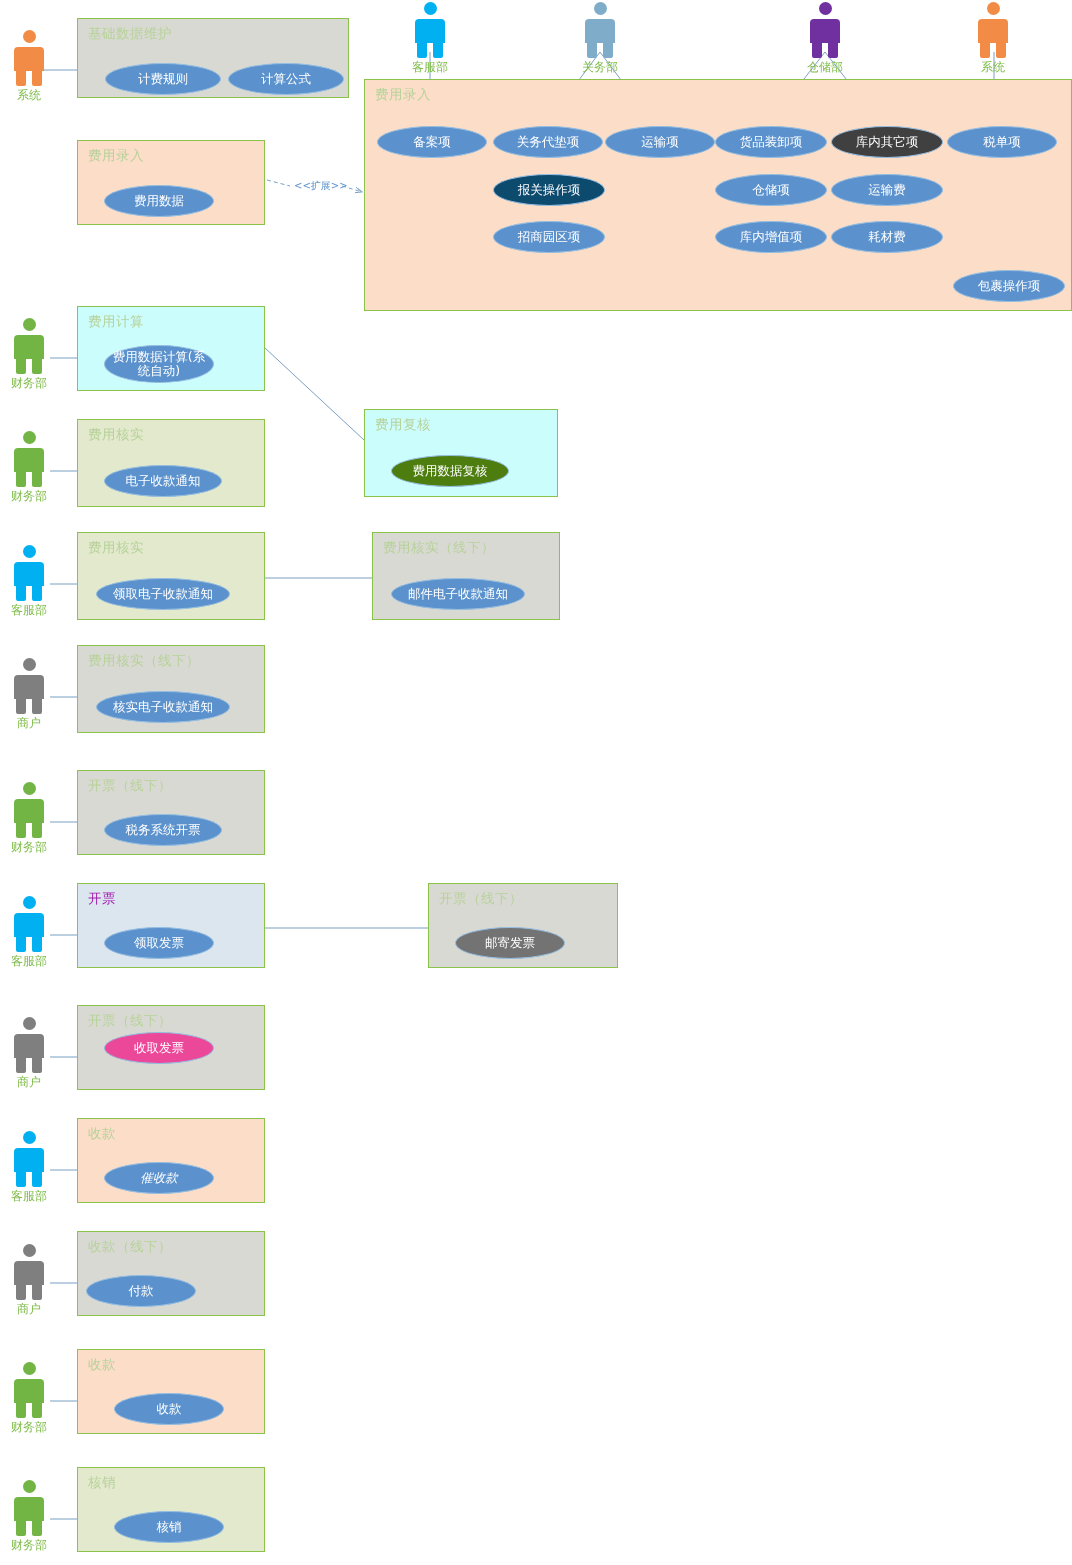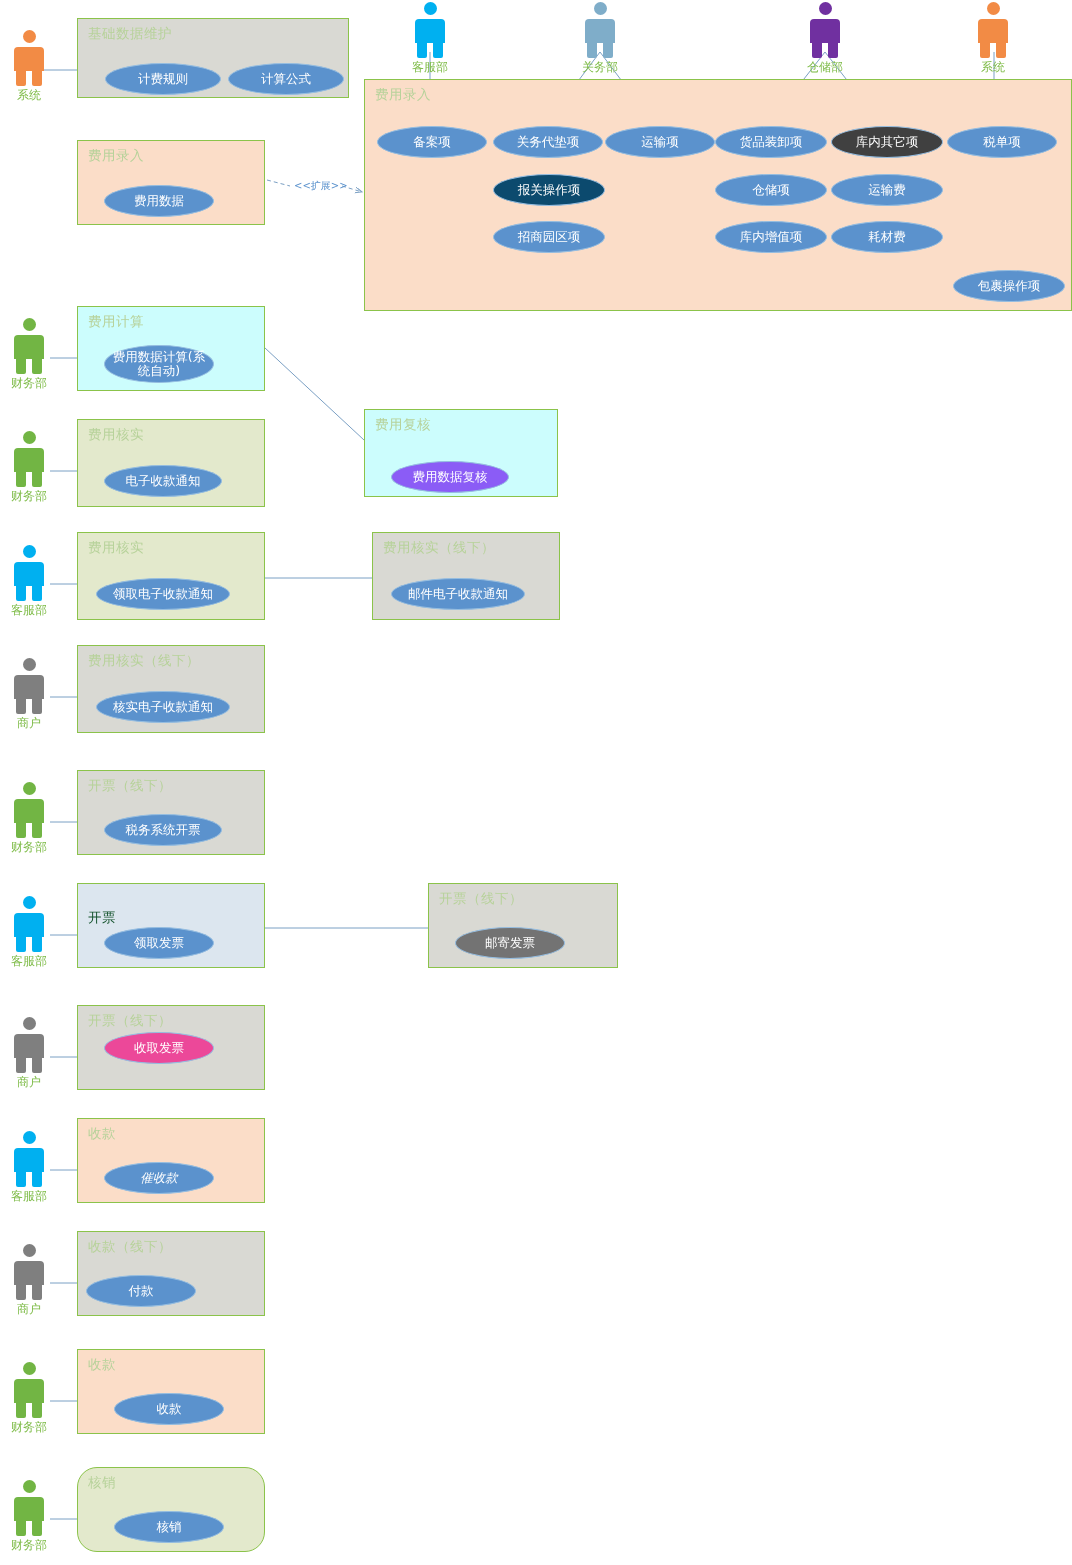--- a/index.html
+++ b/index.html
@@ -173,21 +173,21 @@
         <div class="uc" style="left: 466px; top: 141px; width: 112px; height: 32px; background: rgb(91, 146, 205); border-color: rgb(149, 189, 224);">耗材费</div>
         <div class="uc" style="left: 588px; top: 190px; width: 112px; height: 32px; background: rgb(91, 146, 205); border-color: rgb(149, 189, 224);">包裹操作项</div>
       </div>
       <div class="pkg" style="left: 77px; top: 306px; width: 188px; height: 85px; background: rgb(204, 253, 253); border-color: rgb(139, 195, 74);">
         <div class="pkg-title" style="color: rgb(183, 210, 154);">费用计算</div>
         <div class="uc" style="left: 26px; top: 38px; width: 110px; height: 38px; background: rgb(91, 146, 205); border-color: rgb(149, 189, 224);">费用数据计算(系
 统自动)</div>
       </div>
       <div class="pkg" style="left: 364px; top: 385px; width: 194px; height: 88px; background: rgb(204, 253, 253); border-color: rgb(139, 195, 74); margin-top: 24px;">
         <div class="pkg-title" style="color: rgb(183, 210, 154);">费用复核</div>
-        <div class="uc" style="left: 26px; top: 51px; width: 118px; height: 32px; background: #8b5cf6; border-color: rgb(149, 189, 224);">费用数据复核</div>
+        <div class="uc" style="left: 26px; top: 45px; width: 118px; height: 32px; background: #4d7c0f; border-color: rgb(149, 189, 224);">费用数据复核</div>
       </div>
       <div class="pkg" style="left: 77px; top: 419px; width: 188px; height: 88px; background: rgb(227, 233, 204); border-color: rgb(139, 195, 74);">
         <div class="pkg-title" style="color: rgb(183, 210, 154);">费用核实</div>
         <div class="uc" style="left: 26px; top: 45px; width: 118px; height: 32px; background: rgb(91, 146, 205); border-color: rgb(149, 189, 224);">电子收款通知</div>
       </div>
       <div class="pkg" style="left: 77px; top: 532px; width: 188px; height: 88px; background: rgb(227, 233, 204); border-color: rgb(139, 195, 74);">
         <div class="pkg-title" style="color: rgb(183, 210, 154);">费用核实</div>
         <div class="uc" style="left: 18px; top: 45px; width: 134px; height: 32px; background: rgb(91, 146, 205); border-color: rgb(149, 189, 224);">领取电子收款通知</div>
       </div>
       <div class="pkg" style="left: 372px; top: 532px; width: 188px; height: 88px; background: rgb(217, 217, 211); border-color: rgb(139, 195, 74);">
@@ -196,21 +196,21 @@
       </div>
       <div class="pkg" style="left: 77px; top: 645px; width: 188px; height: 88px; background: rgb(217, 217, 211); border-color: rgb(139, 195, 74);">
         <div class="pkg-title" style="color: rgb(183, 210, 154);">费用核实（线下）</div>
         <div class="uc" style="left: 18px; top: 45px; width: 134px; height: 32px; background: rgb(91, 146, 205); border-color: rgb(149, 189, 224);">核实电子收款通知</div>
       </div>
       <div class="pkg" style="left: 77px; top: 770px; width: 188px; height: 85px; background: rgb(217, 217, 211); border-color: rgb(139, 195, 74);">
         <div class="pkg-title" style="color: rgb(183, 210, 154);">开票（线下）</div>
         <div class="uc" style="left: 26px; top: 43px; width: 118px; height: 32px; background: rgb(91, 146, 205); border-color: rgb(149, 189, 224);">税务系统开票</div>
       </div>
       <div class="pkg" style="left: 77px; top: 883px; width: 188px; height: 85px; background: rgb(220, 230, 239); border-color: rgb(139, 195, 74);">
-        <div class="pkg-title" style="color: #14532d; margin-top: 19px;">开票</div>
+        <div class="pkg-title" style="color: #a21caf;">开票</div>
         <div class="uc" style="left: 26px; top: 43px; width: 110px; height: 32px; background: rgb(91, 146, 205); border-color: rgb(149, 189, 224);">领取发票</div>
       </div>
       <div class="pkg" style="left: 428px; top: 883px; width: 190px; height: 85px; background: rgb(217, 217, 211); border-color: rgb(139, 195, 74);">
         <div class="pkg-title" style="color: rgb(183, 210, 154);">开票（线下）</div>
         <div class="uc" style="left: 26px; top: 43px; width: 110px; height: 32px; background: #737373; border-color: rgb(149, 189, 224);">邮寄发票</div>
       </div>
       <div class="pkg" style="left: 77px; top: 1005px; width: 188px; height: 85px; background: rgb(217, 217, 211); border-color: rgb(139, 195, 74);">
         <div class="pkg-title" style="color: rgb(183, 210, 154);">开票（线下）</div>
         <div class="uc" style="left: 26px; top: 26px; width: 110px; height: 32px; background: #ec4899; border-color: rgb(149, 189, 224);">收取发票</div>
       </div>
@@ -219,21 +219,21 @@
         <div class="uc" style="left: 26px; top: 43px; width: 110px; height: 32px; background: rgb(91, 146, 205); border-color: rgb(149, 189, 224); font-style: italic;">催收款</div>
       </div>
       <div class="pkg" style="left: 77px; top: 1231px; width: 188px; height: 85px; background: rgb(217, 217, 211); border-color: rgb(139, 195, 74);">
         <div class="pkg-title" style="color: rgb(183, 210, 154);">收款（线下）</div>
         <div class="uc" style="left: 8px; top: 43px; width: 110px; height: 32px; background: rgb(91, 146, 205); border-color: rgb(149, 189, 224);">付款</div>
       </div>
       <div class="pkg" style="left: 77px; top: 1349px; width: 188px; height: 85px; background: rgb(251, 221, 200); border-color: rgb(139, 195, 74);">
         <div class="pkg-title" style="color: rgb(183, 210, 154);">收款</div>
         <div class="uc" style="left: 36px; top: 43px; width: 110px; height: 32px; background: rgb(91, 146, 205); border-color: rgb(149, 189, 224);">收款</div>
       </div>
-      <div class="pkg" style="left: 77px; top: 1467px; width: 188px; height: 85px; background: rgb(227, 233, 204); border-color: rgb(139, 195, 74); border-radius: 20px;">
+      <div class="pkg" style="left: 77px; top: 1467px; width: 188px; height: 85px; background: rgb(227, 233, 204); border-color: rgb(139, 195, 74);">
         <div class="pkg-title" style="color: rgb(183, 210, 154);">核销</div>
         <div class="uc" style="left: 36px; top: 43px; width: 110px; height: 32px; background: rgb(91, 146, 205); border-color: rgb(149, 189, 224);">核销</div>
       </div>
     </div>
   <div id="actors-layer">
       <div class="actor" style="left: 8px; top: 30px;">
         <div class="fig" style="color: rgb(242, 139, 69);">
           <div class="head"></div>
           <div class="torso"></div>
           <div class="legL"></div>

